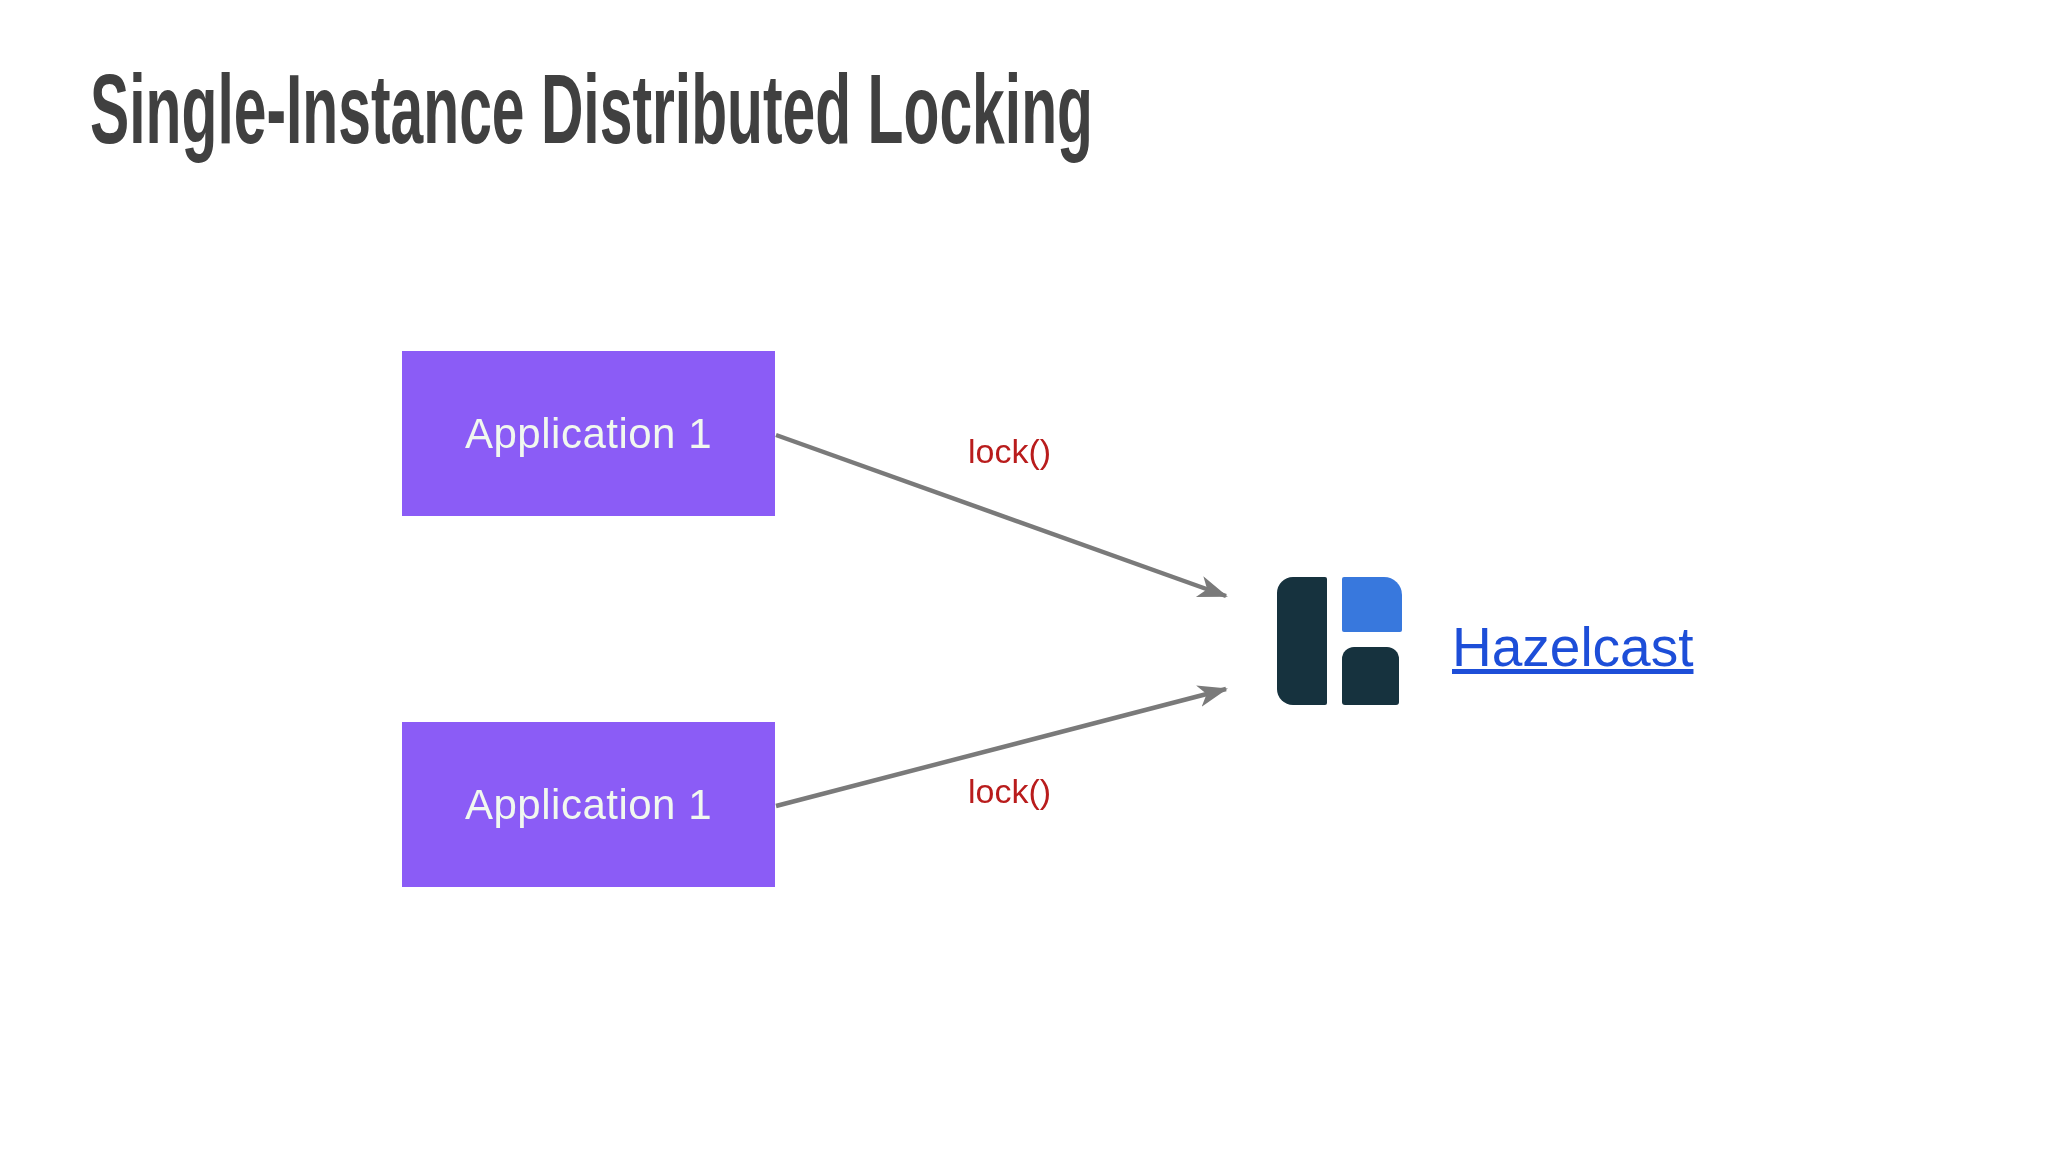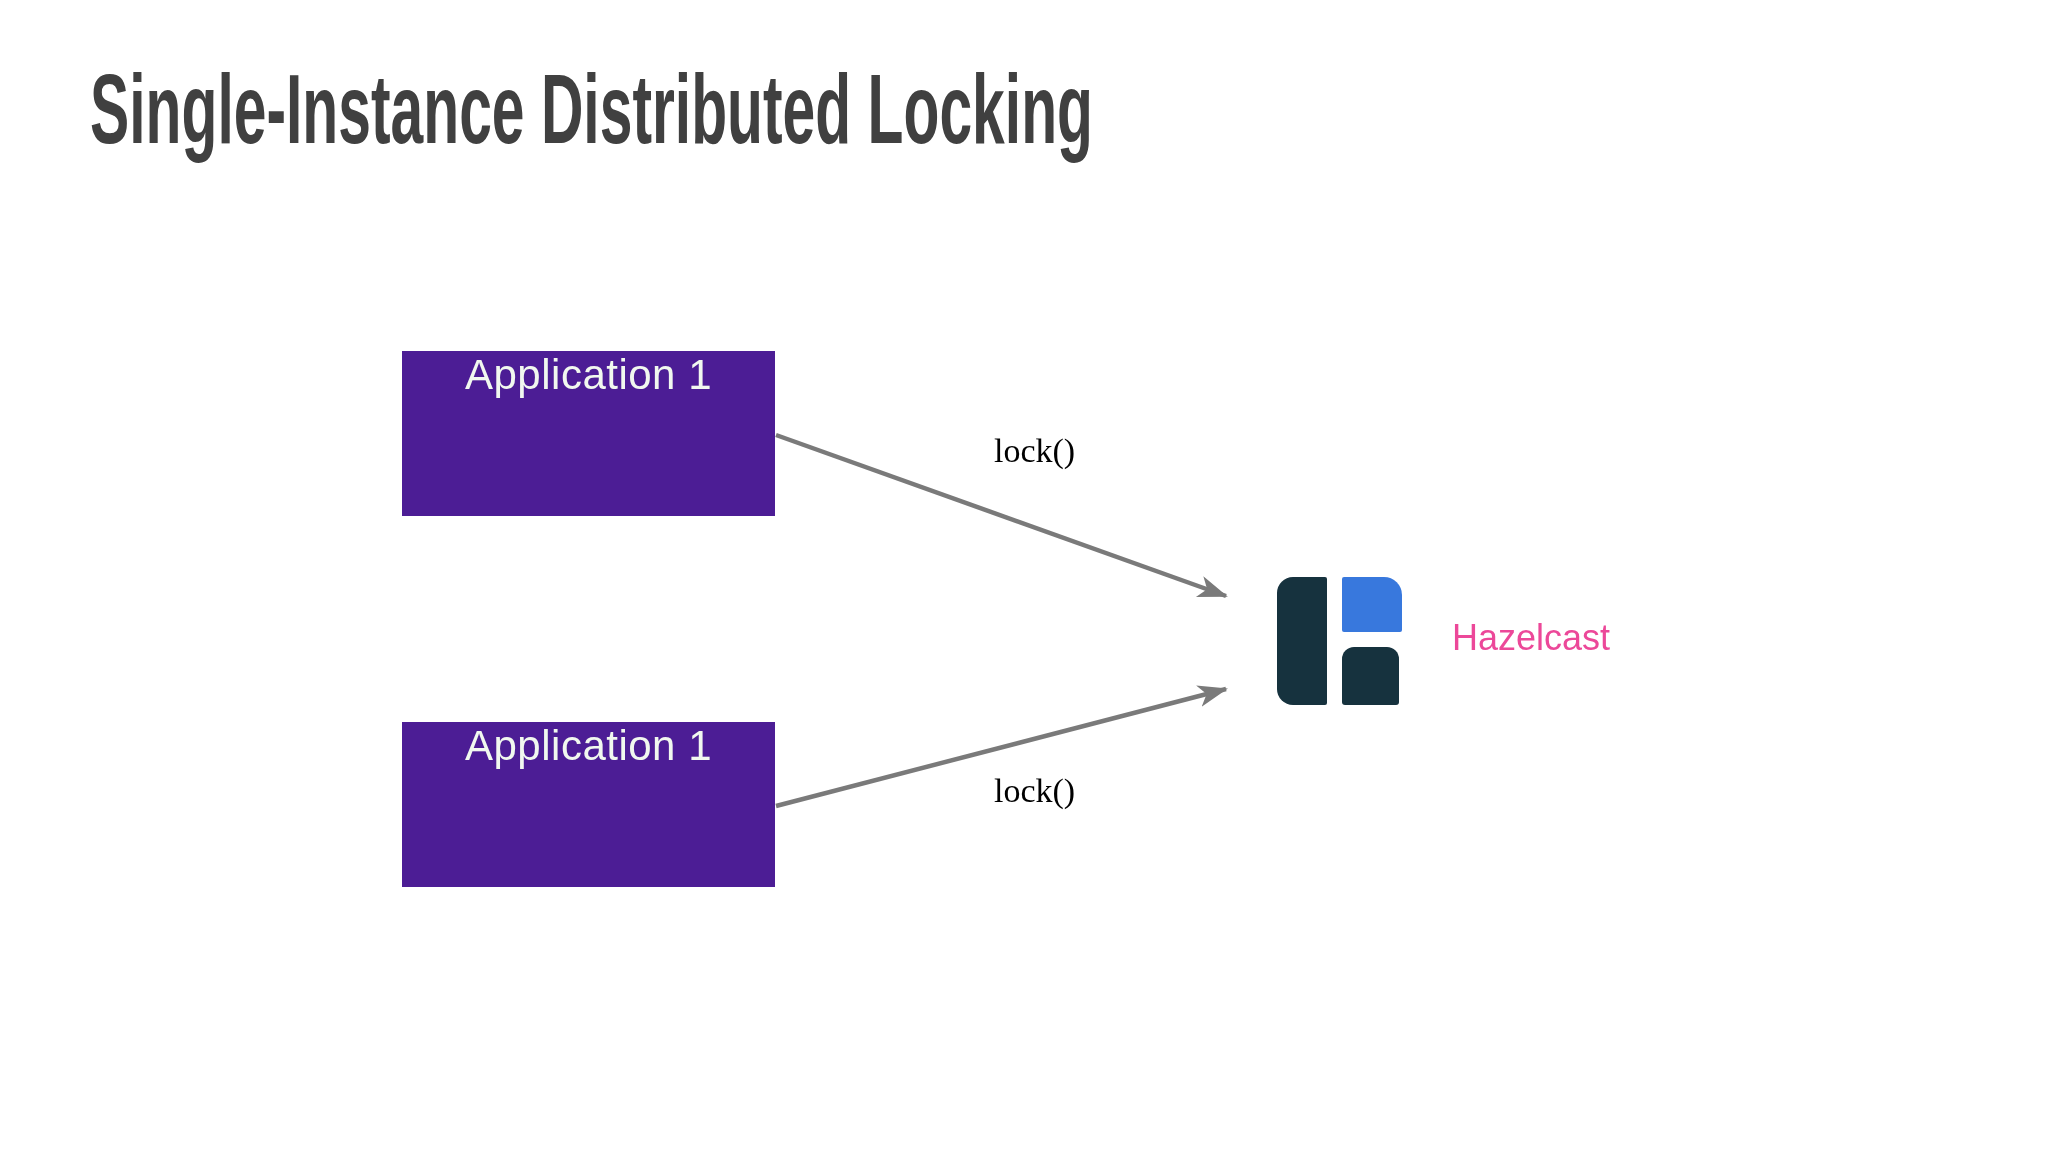--- a/index.html
+++ b/index.html
@@ -26,38 +26,37 @@
     letter-spacing: 0px;
     color: #404040;
     white-space: nowrap;
     transform: scaleX(0.60);
     transform-origin: left top;
   }
   .app-node {
     position: absolute;
     width: 373px;
     height: 165px;
-    background: #4c1d95;
+    background: #8b5cf6;
     color: #f1f8ef;
     display: flex;
-    align-items: flex-start;
+    align-items: center;
     justify-content: center;
     font-size: 42px;
     letter-spacing: 0.5px;
   }
   .app-node.app1 { left: 402px; top: 351px; }
   .app-node.app2 { left: 402px; top: 722px; }
 
   .edge-label {
     position: absolute;
-    font-family: Liberation Serif, serif;
+    font-family: Liberation Sans, sans-serif;
     font-size: 34px;
-    color: #000000;
+    color: #b91c1c;
     white-space: nowrap;
-    margin-left: 26px;
   }
   .edge-label.lock1 { left: 968px; top: 432px; }
   .edge-label.lock2 { left: 968px; top: 772px; }
 
   .arrow-layer {
     position: absolute;
     left: 0; top: 0;
     width: 2048px;
     height: 1152px;
     pointer-events: none;
@@ -88,24 +87,25 @@
     position: absolute;
     left: 65px; top: 70px;
     width: 57px; height: 58px;
     background: #16323e;
     border-radius: 12px 12px 3px 3px;
   }
   .hz-label {
     position: absolute;
     left: 1452px;
     top: 620px;
-    font-size: 36px;
+    font-size: 55px;
     line-height: 1;
-    color: #ec4899;
+    color: #1d4ed8;
     white-space: nowrap;
+    text-decoration: underline;
   }
 </style>
 </head>
 <body>
 
 <div class="slide">
 
   <h1 class="slide-title">Single-Instance Distributed Locking</h1>
 
   <svg class="arrow-layer" viewBox="0 0 2048 1152">

